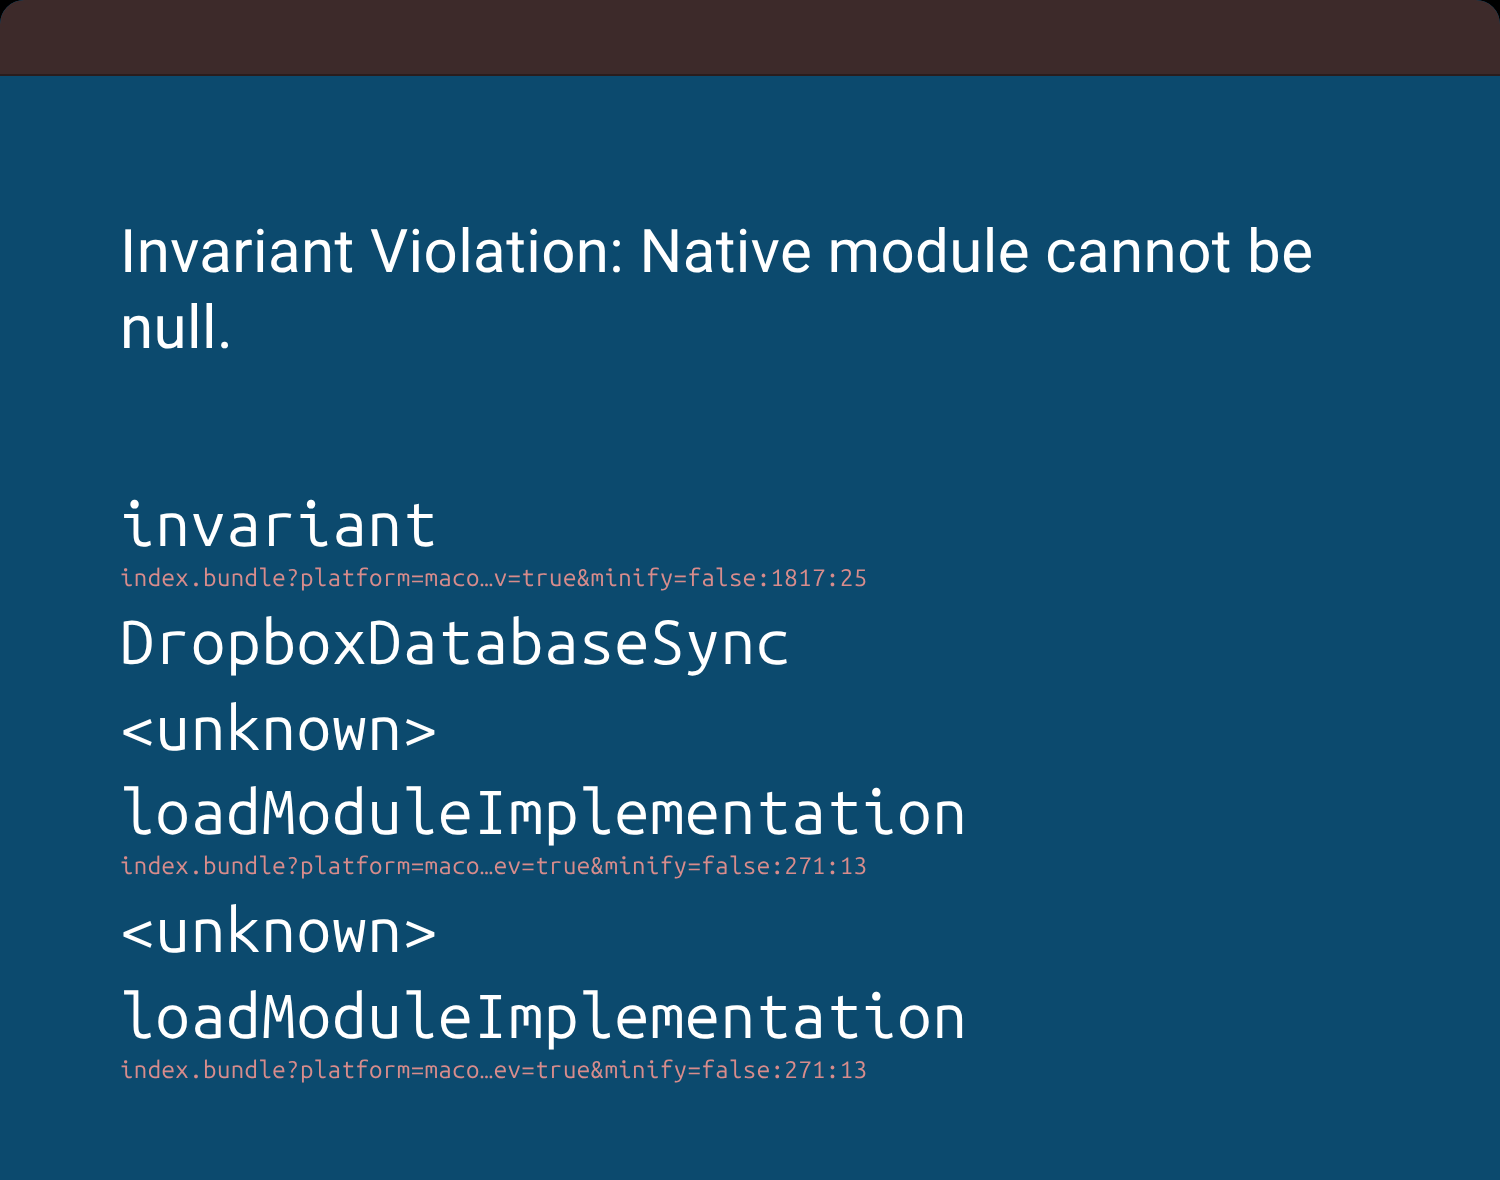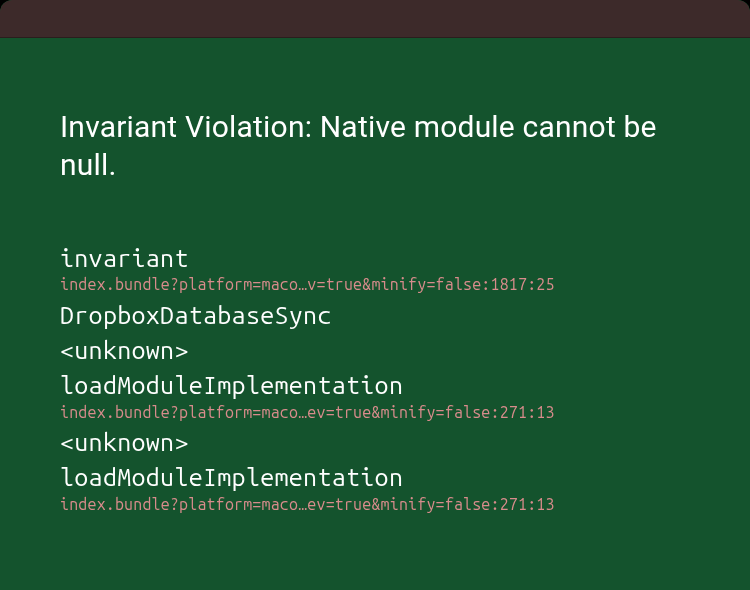--- a/index.html
+++ b/index.html
@@ -12,21 +12,21 @@
       height: 590px;
       background: #000;
       font-family: -apple-system, BlinkMacSystemFont, "Segoe UI", Roboto, Ubuntu, "Helvetica Neue", sans-serif;
       overflow: hidden;
     }
     .window {
       width: 750px;
       height: 590px;
       border-radius: 12px 12px 0 0;
       overflow: hidden;
-      background: #14532d;
+      background: #0c4a6e;
       position: relative;
     }
     .titlebar {
       height: 38px;
       background: #3d2a2a;
       border-bottom: 1px solid rgba(0,0,0,0.3);
       border-radius: 12px 12px 0 0;
     }
     .content {
       padding: 0;
@@ -41,29 +41,29 @@
     }
     .stack {
       padding: 60px 60px 0 60px;
     }
     .frame {
       margin-bottom: 4px;
     }
     .frame-func {
       color: #ffffff;
       font-family: "Ubuntu Mono", Menlo, Monaco, Consolas, monospace;
-      font-size: 25px;
+      font-size: 31px;
       font-weight: 400;
       line-height: 1.25;
       letter-spacing: 0.3px;
     }
     .frame-loc {
       color: #d88c8c;
       font-family: "Ubuntu Mono", Menlo, Monaco, Consolas, monospace;
-      font-size: 16px;
+      font-size: 12px;
       font-weight: 400;
       line-height: 1.35;
       letter-spacing: 0.2px;
       white-space: nowrap;
       overflow: hidden;
     }
   </style>
 </head>
 <body>
 

